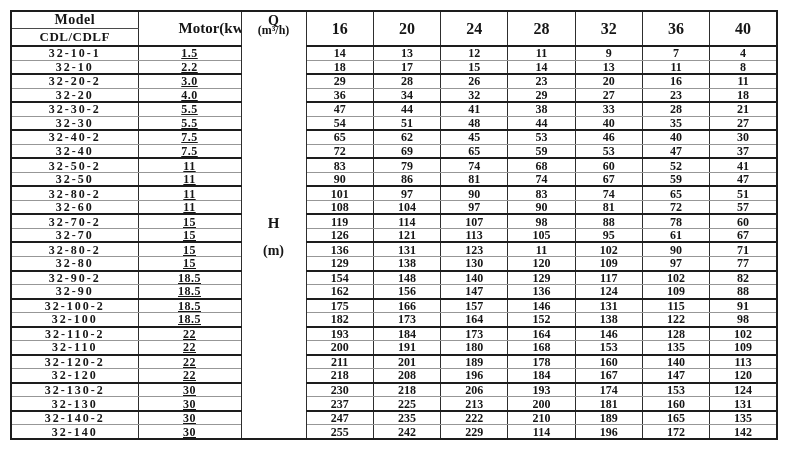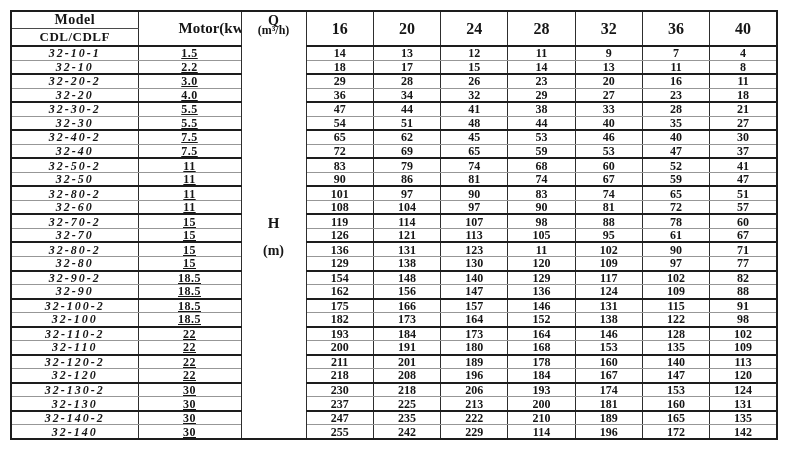--- a/index.html
+++ b/index.html
@@ -48,21 +48,21 @@
   .q-block { padding-top: 2px; line-height: 0.95; }
   .q-label { font-size: 14px; }
   .q-unit  { font-size: 12px; margin-top: -2px; }
   .h-block { flex: 1; display: flex; flex-direction: column; justify-content: center; align-items: center; gap: 11px; }
   .h-label { font-size: 15px; }
   .h-unit  { font-size: 14px; }
 
   
   td { font-size: 12px; line-height: 1; border-bottom: 1px solid #979797; }
   tr.group-end td { border-bottom: 2px solid #1d1d1d; }
-  td.model-cell { letter-spacing: 2px; font-style: italic; }
+  td.model-cell { letter-spacing: 2px; }
   td.motor-cell { letter-spacing: 0.5px; text-decoration: underline; }
 </style>
 </head>
 <body>
 
 <div class="page">
   <table class="spec">
     <colgroup>
       <col class="c-model">
         <col class="c-motor">

